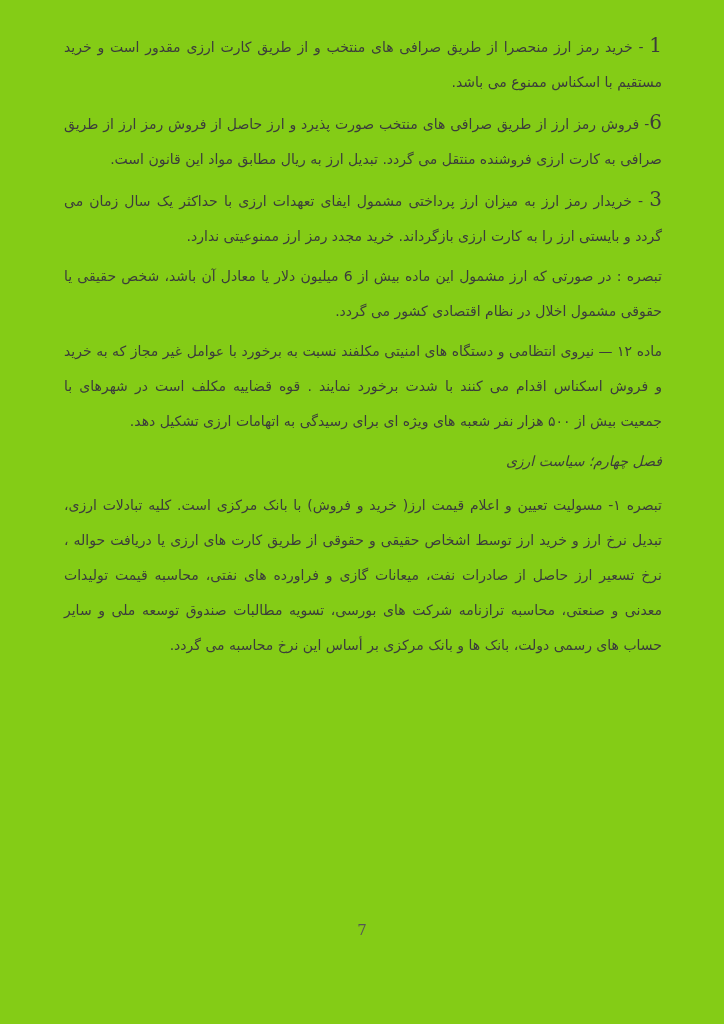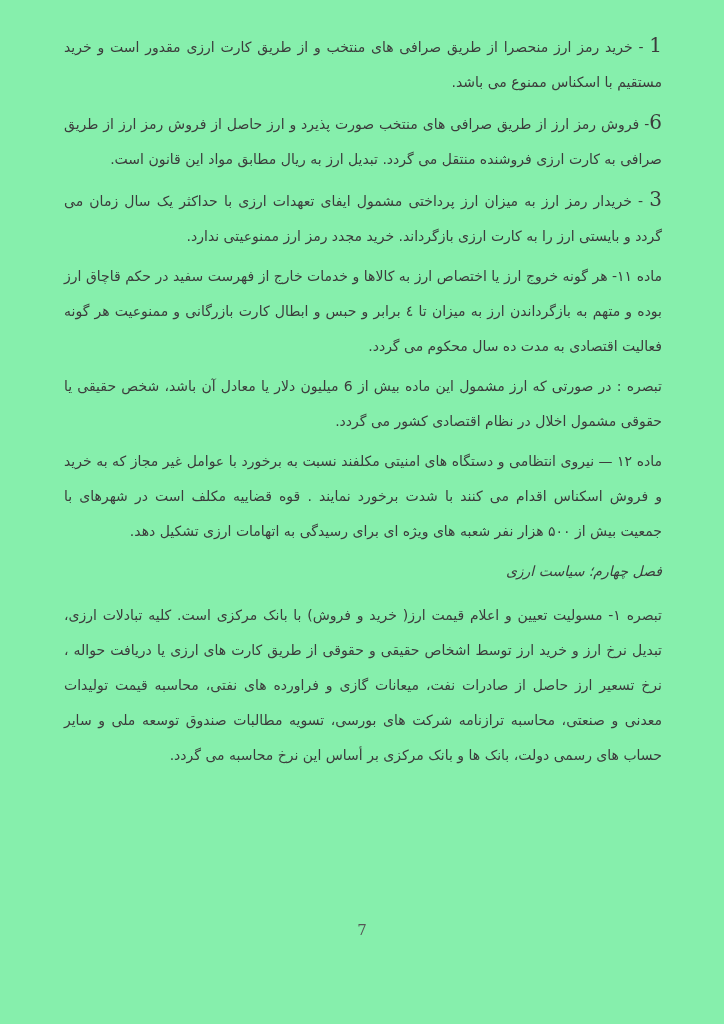--- a/index.html
+++ b/index.html
@@ -5,21 +5,21 @@
   html, body {
     margin: 0;
     padding: 0;
     background: #ffffff;
     font-family: "DejaVu Sans", sans-serif;
   }
   .page {
     position: relative;
     width: 724px;
     height: 1024px;
-    background: #86efac;
+    background: #84cc16;
     overflow: hidden;
     box-sizing: border-box;
   }
   .content {
     position: absolute;
     top: 28px;
     right: 62px;
     left: 64px;
     direction: rtl;
     unicode-bidi: embed;
@@ -53,21 +53,20 @@
   }
 </style>
 </head>
 <body>
 
 <div class="page">
   <div class="content">
     <p class="para numbered">1 - خرید رمز ارز منحصرا از طریق صرافی های منتخب و از طریق کارت ارزی مقدور است و خرید مستقیم با اسکناس ممنوع می باشد.</p>
     <p class="para numbered">6- فروش رمز ارز از طریق صرافی های منتخب صورت پذیرد و ارز حاصل از فروش رمز ارز از طریق صرافی به کارت ارزی فروشنده منتقل می گردد. تبدیل ارز به ریال مطابق مواد این قانون است.</p>
     <p class="para numbered">3 - خریدار رمز ارز به میزان ارز پرداختی مشمول ایفای تعهدات ارزی با حداکثر یک سال زمان می گردد و بایستی ارز را به کارت ارزی بازگرداند. خرید مجدد رمز ارز ممنوعیتی ندارد.</p>
-    <p class="para">ماده ۱۱- هر گونه خروج ارز یا اختصاص ارز به کالاها و خدمات خارج از فهرست سفید در حکم قاچاق ارز بوده و متهم به بازگرداندن ارز به میزان تا ٤ برابر و حبس و ابطال کارت بازرگانی و ممنوعیت هر گونه فعالیت اقتصادی به مدت ده سال محکوم می گردد.</p>
     <p class="para">تبصره : در صورتی که ارز مشمول این ماده بیش از 6 میلیون دلار یا معادل آن باشد، شخص حقیقی یا حقوقی مشمول اخلال در نظام اقتصادی کشور می گردد.</p>
     <p class="para">ماده ۱۲ — نیروی انتظامی و دستگاه های امنیتی مکلفند نسبت به برخورد با عوامل غیر مجاز که به خرید و فروش اسکناس اقدام می کنند با شدت برخورد نمایند . قوه قضاییه مکلف است در شهرهای با جمعیت بیش از ۵۰۰ هزار نفر شعبه های ویژه ای برای رسیدگی به اتهامات ارزی تشکیل دهد.</p>
     <p class="para heading">فصل چهارم؛ سیاست ارزی</p>
     <p class="para">تبصره ۱- مسولیت تعیین و اعلام قیمت ارز( خرید و فروش) با بانک مرکزی است. کلیه تبادلات ارزی، تبدیل نرخ ارز و خرید ارز توسط اشخاص حقیقی و حقوقی از طریق کارت های ارزی یا دریافت حواله ، نرخ تسعیر ارز حاصل از صادرات نفت، میعانات گازی و فراورده های نفتی، محاسبه قیمت تولیدات معدنی و صنعتی، محاسبه ترازنامه شرکت های بورسی، تسویه مطالبات صندوق توسعه ملی و سایر حساب های رسمی دولت، بانک ها و بانک مرکزی بر أساس این نرخ محاسبه می گردد.</p>
   </div>
   <div class="footer">
     <span class="pagenum">7</span>
   </div>
 </div>
 

